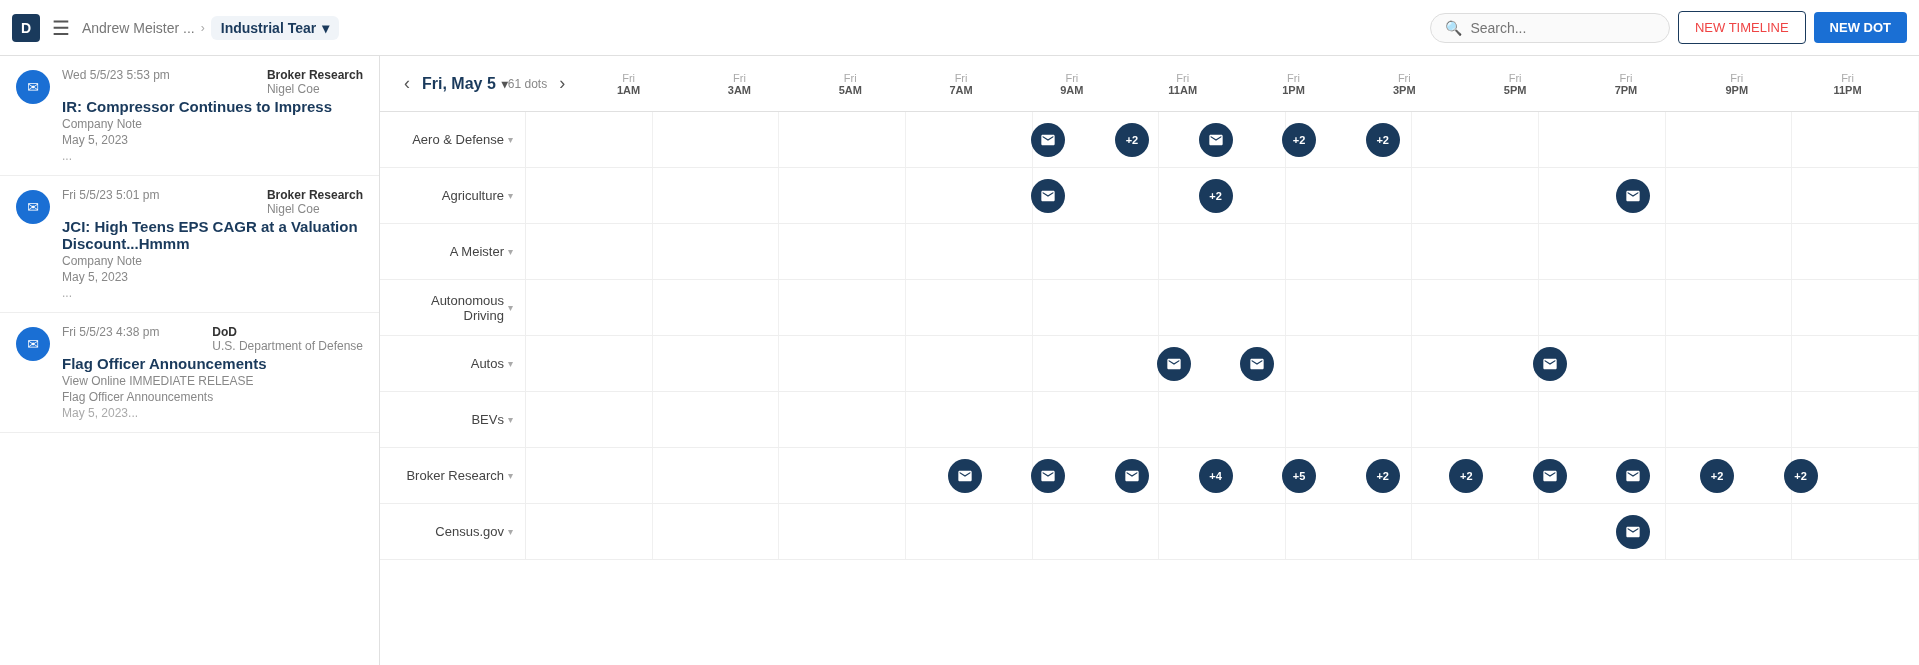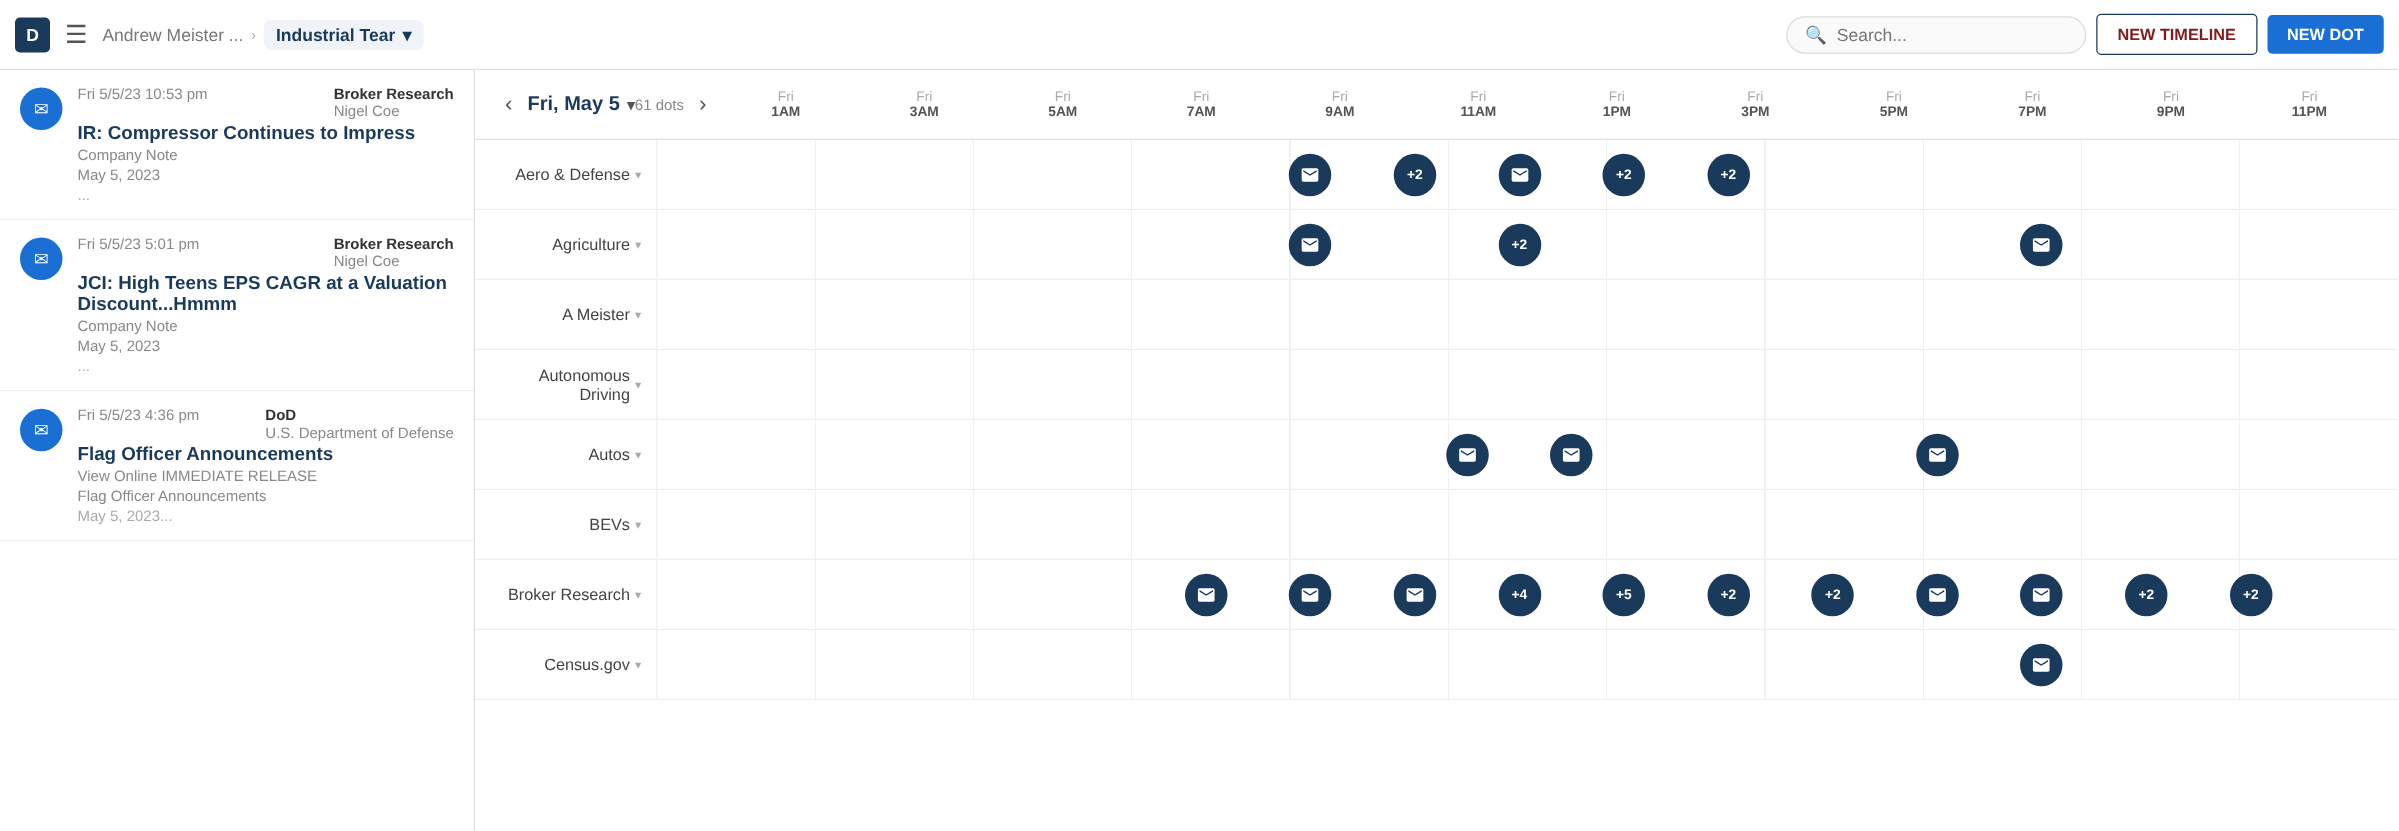--- a/index.html
+++ b/index.html
@@ -52,22 +52,22 @@
       padding: 6px 14px;
       width: 240px;
       background: #fafafa;
     }
     .search-box input {
       border: none; background: transparent; outline: none;
       font-size: 14px; color: #be185d; width: 100%;
     }
     .search-icon-svg { color: #aaa; font-size: 14px; }
     .btn-new-timeline {
-      border: 1px solid #1a3a5c; color: #7f1d1d; background: #fff;
-      border-radius: 4px; padding: 8px 16px; font-size: 13px; font-weight: 700;
+      border: 1px solid #1a3a5c; color: #ef4444; background: #fff;
+      border-radius: 4px; padding: 8px 16px; font-size: 13px; font-weight: 400;
       cursor: pointer; white-space: nowrap;
     }
     .btn-new-dot {
       border: none; background: #1a6fd4; color: #fff;
       border-radius: 4px; padding: 8px 16px; font-size: 13px; font-weight: 600;
       cursor: pointer; white-space: nowrap;
     }
 
     
     .main-layout {
@@ -258,21 +258,21 @@
   <button class="btn-new-dot">NEW DOT</button>
 </div>
 
 <div class="main-layout">
 
   <div class="left-panel" id="left-panel">
   <div class="card">
     <div class="card-avatar">✉</div>
     <div class="card-body">
       <div class="card-meta">
-        <span>Fri 5/5/23 10:53 pm</span>
+        <span>Wed 5/5/23 5:53 pm</span>
         <span class="card-meta-right">Broker Research<br><span style="font-weight:400;color:#888">Nigel Coe</span></span>
       </div>
       <div class="card-title">IR: Compressor Continues to Impress</div>
       <div class="card-type">Company Note</div>
       <div class="card-date">May 5, 2023</div>
       <div class="card-excerpt">...</div>
     </div>
   </div>
       <div class="card">
     <div class="card-avatar">✉</div>
@@ -284,21 +284,21 @@
       <div class="card-title">JCI: High Teens EPS CAGR at a Valuation Discount...Hmmm</div>
       <div class="card-type">Company Note</div>
       <div class="card-date">May 5, 2023</div>
       <div class="card-excerpt">...</div>
     </div>
   </div>
       <div class="card">
     <div class="card-avatar">✉</div>
     <div class="card-body">
       <div class="card-meta">
-        <span>Fri 5/5/23 4:36 pm</span>
+        <span>Fri 5/5/23 4:38 pm</span>
         <span class="card-meta-right">DoD<br><span style="font-weight:400;color:#888">U.S. Department of Defense</span></span>
       </div>
       <div class="card-title">Flag Officer Announcements</div>
       <div class="card-type">View Online IMMEDIATE RELEASE</div>
       <div class="card-date">Flag Officer Announcements</div>
       <div class="card-excerpt">May 5, 2023...</div>
     </div>
   </div>
     </div>
 

